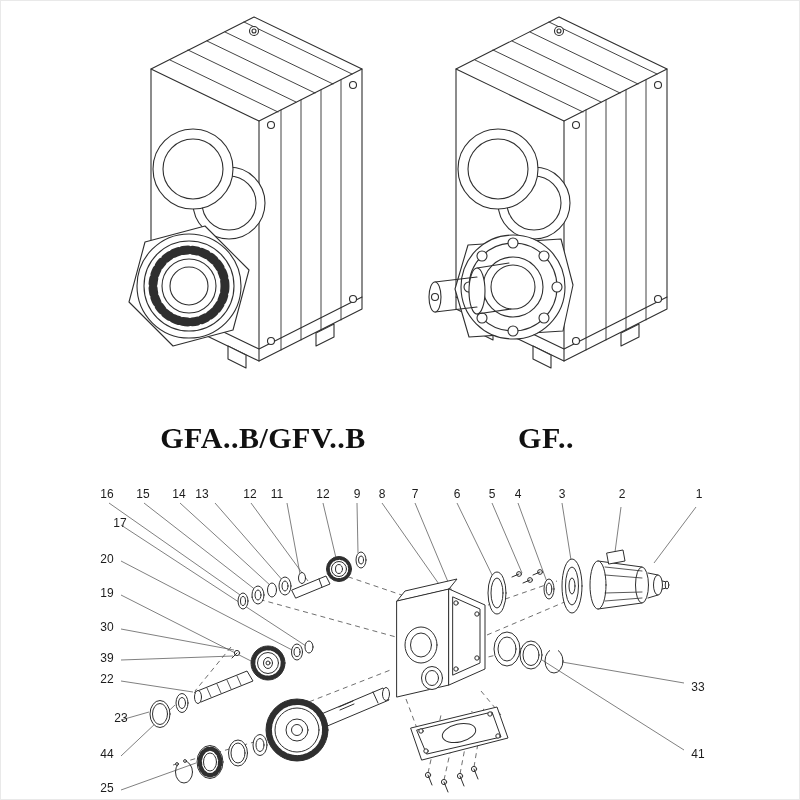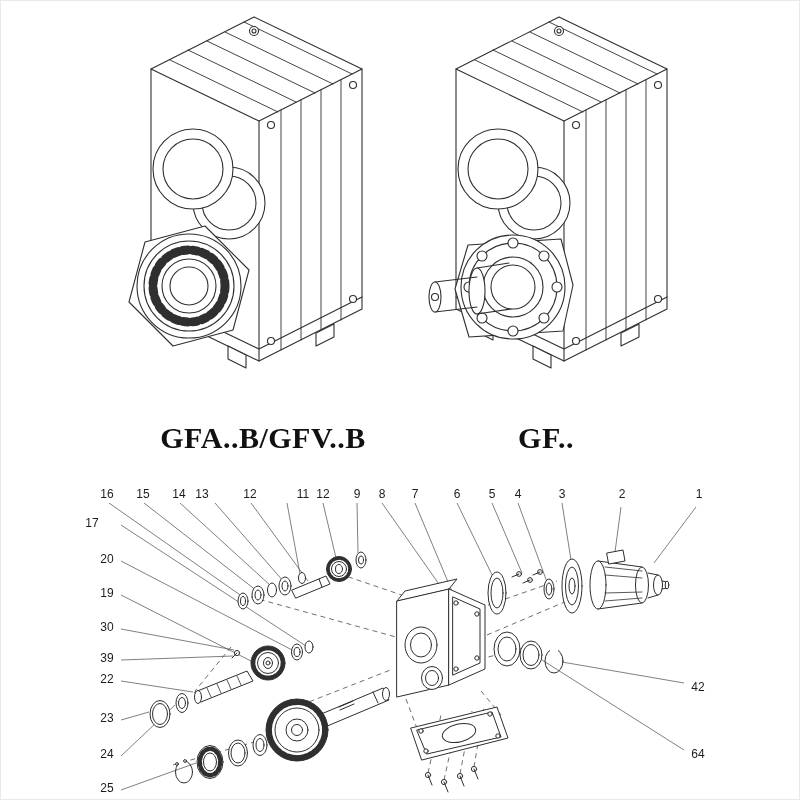--- a/index.html
+++ b/index.html
@@ -310,38 +310,38 @@
   </svg>
 
   <div class="model-label" style="left:262px;top:437px">GFA..B/GFV..B</div>
   <div class="model-label" style="left:545px;top:437px">GF..</div>
 
   <span class="co" style="left:106px;top:493px">16</span>
   <span class="co" style="left:142px;top:493px">15</span>
   <span class="co" style="left:178px;top:493px">14</span>
   <span class="co" style="left:201px;top:493px">13</span>
   <span class="co" style="left:249px;top:493px">12</span>
-  <span class="co" style="left:302px;top:493px">11</span>
+  <span class="co" style="left:276px;top:493px">11</span>
   <span class="co" style="left:322px;top:493px">12</span>
   <span class="co" style="left:356px;top:493px">9</span>
   <span class="co" style="left:381px;top:493px">8</span>
   <span class="co" style="left:414px;top:493px">7</span>
   <span class="co" style="left:456px;top:493px">6</span>
   <span class="co" style="left:491px;top:493px">5</span>
   <span class="co" style="left:517px;top:493px">4</span>
   <span class="co" style="left:561px;top:493px">3</span>
   <span class="co" style="left:621px;top:493px">2</span>
   <span class="co" style="left:698px;top:493px">1</span>
 
-  <span class="co" style="left:91px;top:522px">17</span>
+  <span class="co" style="left:119px;top:522px">17</span>
   <span class="co" style="left:106px;top:558px">20</span>
   <span class="co" style="left:106px;top:592px">19</span>
   <span class="co" style="left:106px;top:626px">30</span>
   <span class="co" style="left:106px;top:657px">39</span>
   <span class="co" style="left:106px;top:678px">22</span>
-  <span class="co" style="left:106px;top:717px">23</span>
-  <span class="co" style="left:106px;top:753px">24</span>
+  <span class="co" style="left:120px;top:717px">23</span>
+  <span class="co" style="left:106px;top:753px">44</span>
   <span class="co" style="left:106px;top:787px">25</span>
 
-  <span class="co" style="left:697px;top:686px">42</span>
-  <span class="co" style="left:697px;top:753px">64</span>
+  <span class="co" style="left:697px;top:686px">33</span>
+  <span class="co" style="left:697px;top:753px">41</span>
 
 </div>
 
 </body></html>

